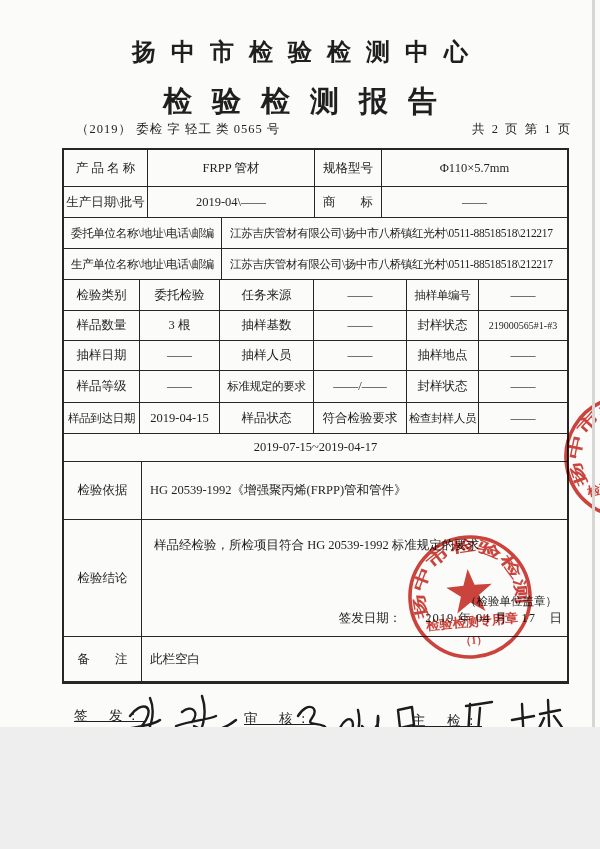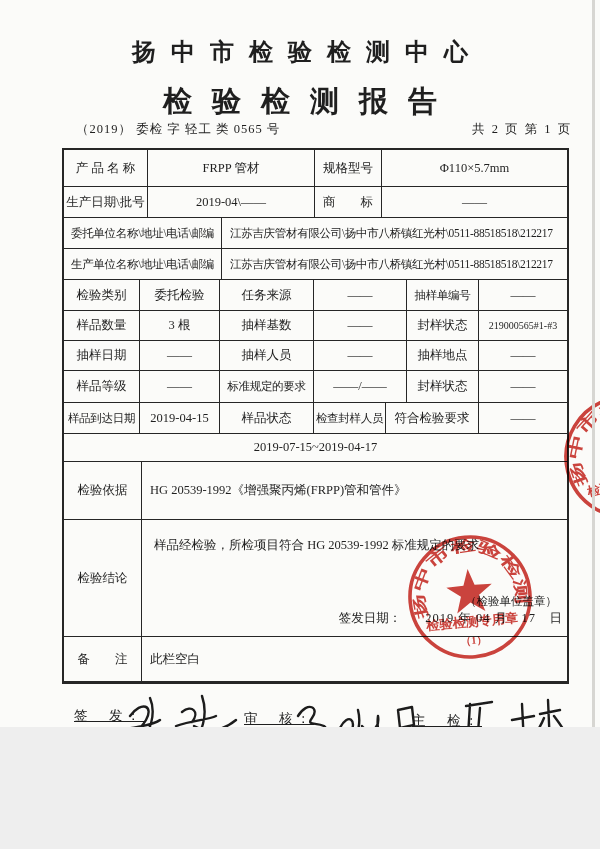--- a/index.html
+++ b/index.html
@@ -125,22 +125,22 @@
       <div class="cell fs11" style="width:94px">标准规定的要求</div>
       <div class="cell" style="width:93px">——/——</div>
       <div class="cell" style="width:72px">封样状态</div>
       <div class="cell last">——</div>
     </div>
 
     <div class="row" style="height:31px">
       <div class="cell fs11" style="width:76px">样品到达日期</div>
       <div class="cell" style="width:80px">2019-04-15</div>
       <div class="cell" style="width:94px">样品状态</div>
+      <div class="cell" style="width:93px">符合检验要求</div>
       <div class="cell fs11" style="width:72px">检查封样人员</div>
-      <div class="cell" style="width:93px">符合检验要求</div>
       <div class="cell last">——</div>
     </div>
 
     <div class="row" style="height:28px">
       <div class="cell last">2019-07-15~2019-04-17</div>
     </div>
 
     <div class="row" style="height:58px">
       <div class="cell" style="width:78px">检验依据</div>
       <div class="cell last left">HG 20539-1992《增强聚丙烯(FRPP)管和管件》</div>

